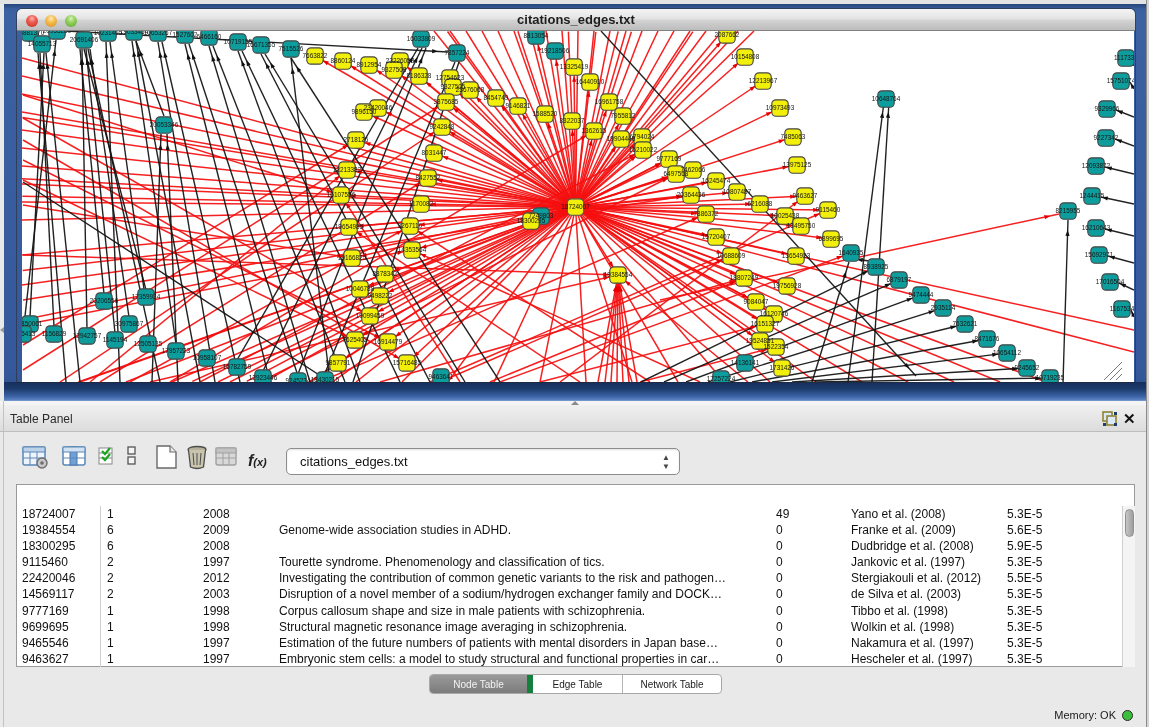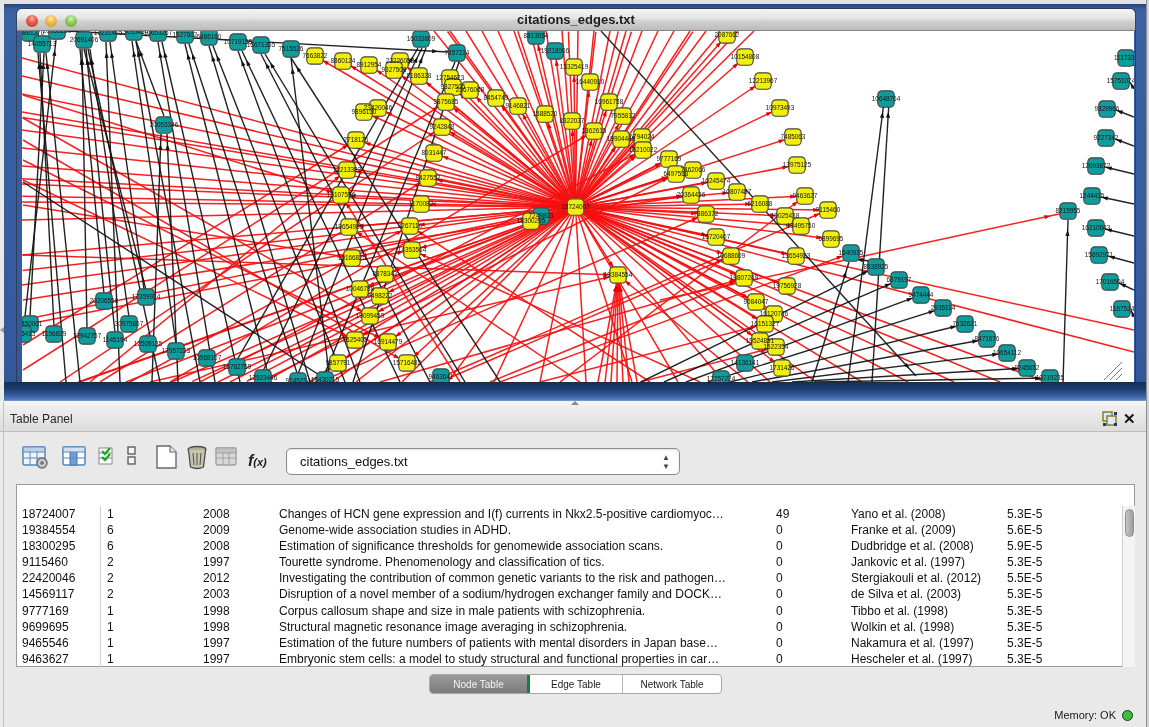--- a/index.html
+++ b/index.html
@@ -62,21 +62,21 @@
  border-left:1px solid #cfcfcf}
 #vsb .th{position:absolute;left:2px;top:3px;width:9px;height:28px;border-radius:5px;
  background:linear-gradient(90deg,#c6c6c6,#9e9e9e);border:1px solid #8f8f8f}
 
 #tabs{position:absolute;left:429px;top:273px;height:20px;display:flex;
  border:1px solid #a8a8a8;border-radius:4px;overflow:hidden;background:#fff;
  font-size:10px}
 #tabs div{height:20px;line-height:19px;text-align:center;color:#1c1c1c}
 #tabs .w1{width:97px}#tabs .w2{width:96px}#tabs .w3{width:98px}
 #tabs .sel{background:linear-gradient(180deg,#9a9a9a,#787878);color:#f4f4f4}
-#tabs .mid{border-left:3px solid #15803d;border-right:1px solid #b5b5b5}
+#tabs .mid{border-left:6px solid #15803d;border-right:1px solid #b5b5b5}
 #mem{position:absolute;left:auto;right:33px;top:308px;font-size:11px;color:#1a1a1a}
 #memdot{position:absolute;left:1122px;top:309px;width:11px;height:11px;border-radius:50%;
  background:#3cbf3c;border:1.5px solid #2a2a2a}
 #redge{position:absolute;left:1146px;top:0;width:3px;height:727px;background:linear-gradient(90deg,#8b8b8b 0,#8b8b8b 1px,#d4d4d4 1px)}
 #ledge{position:absolute;left:3px;top:401px;width:1px;height:326px;background:#c2c2c2}
 #topline{position:absolute;left:0;top:0;width:1149px;height:4px;background:#e3e3e3}
 </style></head><body>
 <div id="page">
  <div id="desk"></div>
  <div id="deskbot"></div>
@@ -845,39 +845,37 @@
    </svg>
    <div class="fx">f<span style="font-size:11px">(x)</span></div>
    <div id="combo">citations_edges.txt<div class="st">▲<br>▼</div></div>
   </div>
   <div id="tbl">
    <div id="tbody">
 <div class="tr">
             <div class="c0">18724007</div>
             <div class="c1">1</div>
             <div class="c2">2008</div>
-            <div class="c3">Changes of HCN gene expression and I(f) currents in Nkx2.5‑positive cardiomyoc…</div>
             <div class="c4">49</div>
             <div class="c5">Yano et al. (2008)</div>
             <div class="c6">5.3E‑5</div>
           </div>
 <div class="tr">
             <div class="c0">19384554</div>
             <div class="c1">6</div>
             <div class="c2">2009</div>
             <div class="c3">Genome‑wide association studies in ADHD.</div>
             <div class="c4">0</div>
             <div class="c5">Franke et al. (2009)</div>
             <div class="c6">5.6E‑5</div>
           </div>
 <div class="tr">
             <div class="c0">18300295</div>
             <div class="c1">6</div>
             <div class="c2">2008</div>
-            <div class="c3">Estimation of significance thresholds for genomewide association scans.</div>
             <div class="c4">0</div>
             <div class="c5">Dudbridge et al. (2008)</div>
             <div class="c6">5.9E‑5</div>
           </div>
 <div class="tr">
             <div class="c0">9115460</div>
             <div class="c1">2</div>
             <div class="c2">1997</div>
             <div class="c3">Tourette syndrome. Phenomenology and classification of tics.</div>
             <div class="c4">0</div>

